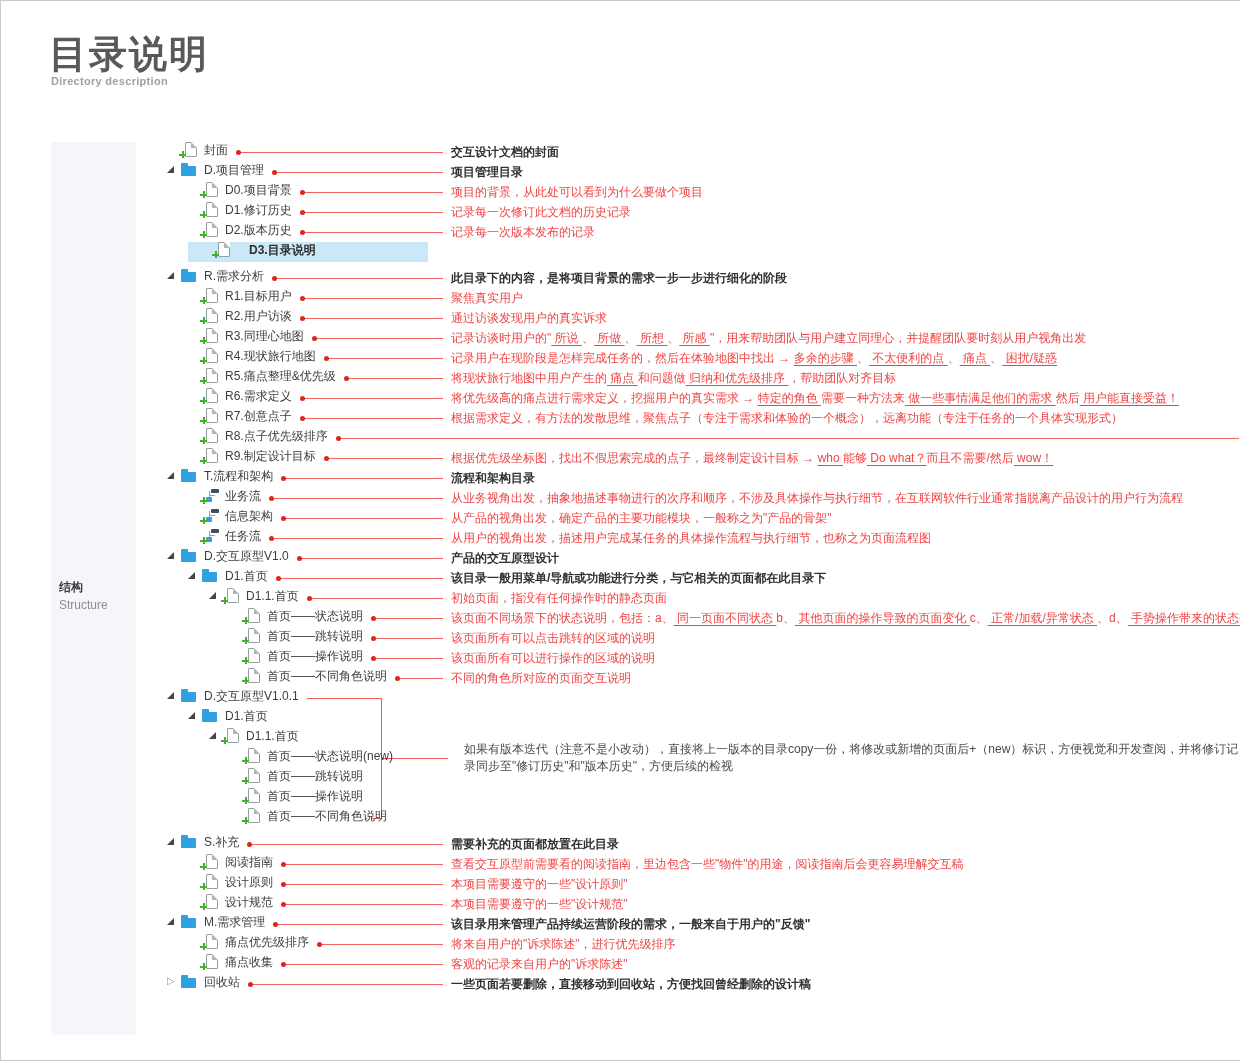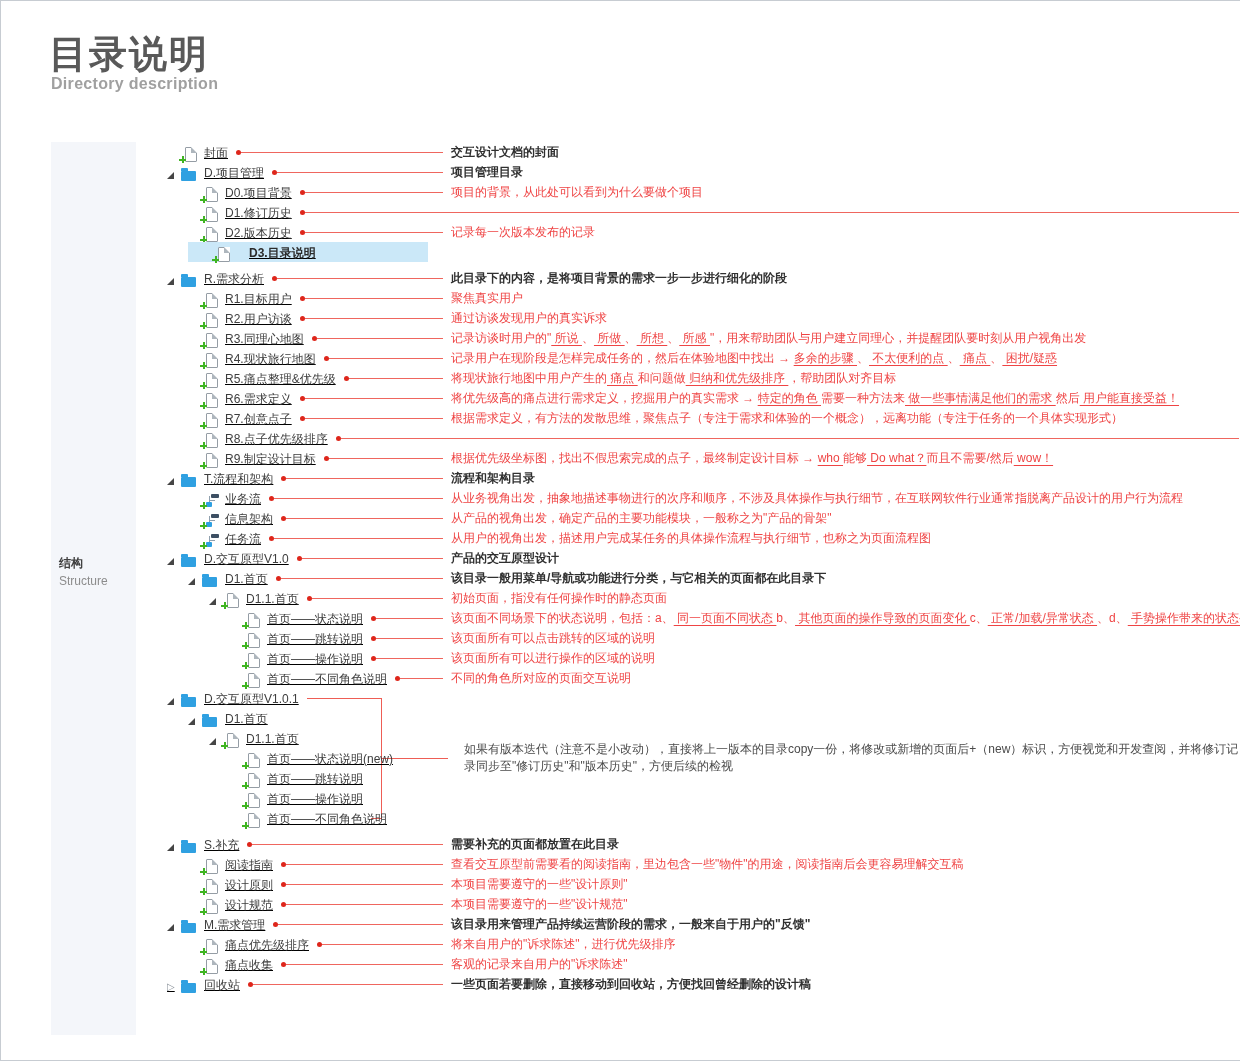--- a/index.html
+++ b/index.html
@@ -1,29 +1,29 @@
 <!DOCTYPE html>
 <html style="--accent-red: #ec4b42; --dot-red: #de261b; --folder-blue: #2fa0e1; --flow-dark: #3d4f63; --plus-green: #3fb422; --highlight-blue: #cbe8f8; --panel-gray: #f4f6fa; --title-gray: #595959; --subtitle-gray: #a0a0a0;"><head>
 <meta charset="utf-8">
 <style>
   html,body{margin:0;padding:0;background:#fff;}
   .page{position:relative;width:1238px;height:1059px;border:1px solid #c7ccd2;background:#fff;
         font-family:"Liberation Sans",sans-serif;overflow:hidden;padding-left:28px;}
   .title{position:absolute;left:48px;top:28px;font-size:38px;font-weight:800;
          color:var(--title-gray);letter-spacing:2px;}
-  .subtitle{position:absolute;left:50px;top:74px;font-size:16px;font-weight:bold;
+  .subtitle{position:absolute;left:50px;top:74px;font-size:11px;font-weight:bold;
             color:var(--subtitle-gray);letter-spacing:.3px;}
   .panel{position:absolute;left:50px;top:141px;width:85px;height:893px;background:var(--panel-gray);}
   .panel .lab{position:absolute;left:8px;top:412px;font-size:12px;line-height:18px;}
-  .panel .lab .zh{font-weight:bold;color:#3f3f3f;}
+  .panel .lab .zh{font-weight:bold;color:#3f3f3f;margin-top:24px;}
   .panel .lab .en{color:#8c8c8c;}
   .tree{position:absolute;left:0;top:141px;width:1238px;}
   .row{display:flex;align-items:center;height:20px;position:relative;}
   .ind{flex:none;height:1px;}
-  .item{display:flex;align-items:flex-end;flex:none;height:20px;text-decoration:underline;}
+  .item{display:flex;align-items:flex-start;flex:none;height:20px;}
   .item.hl{background:var(--highlight-blue);width:240px;gap:12px;}
   .tg{flex:none;width:12px;height:14px;display:flex;align-items:flex-end;}
   .tg-open::before{content:"";width:0;height:0;border-bottom:7px solid #454545;
                    border-left:7px solid transparent;margin-bottom:3px;}
   .tg-closed{color:#8f969e;font-size:10px;line-height:14px;align-items:center;}
   .ic{flex:none;position:relative;width:19px;height:15px;margin-right:4px;}
   .pg{position:absolute;left:6px;top:0;width:10px;height:13px;background:#fff;
       border:1px solid #959da5;border-radius:1px;}
   .pg::before{content:"";position:absolute;top:-1px;right:-1px;width:0;height:0;
       border:3px solid;border-color:#fff #fff #aeb6bd #aeb6bd;}
@@ -132,20 +132,21 @@
           <span class="ic ic-page">
             <span class="pg"></span>
             <span class="plus"></span>
           </span>
           <span class="lbl">D1.修订历史</span>
         </span>
         <span class="lead">
           <span class="dot"></span>
           <span class="line"></span>
         </span>
+        <span class="desc"><span>记录每一次修订此文档的历史记录</span></span>
       </div>
       <div class="row">
         <span class="ind" style="width: 187px;"></span>
         <span class="item">
           <span class="tg"></span>
           <span class="ic ic-page">
             <span class="pg"></span>
             <span class="plus"></span>
           </span>
           <span class="lbl">D2.版本历史</span>

